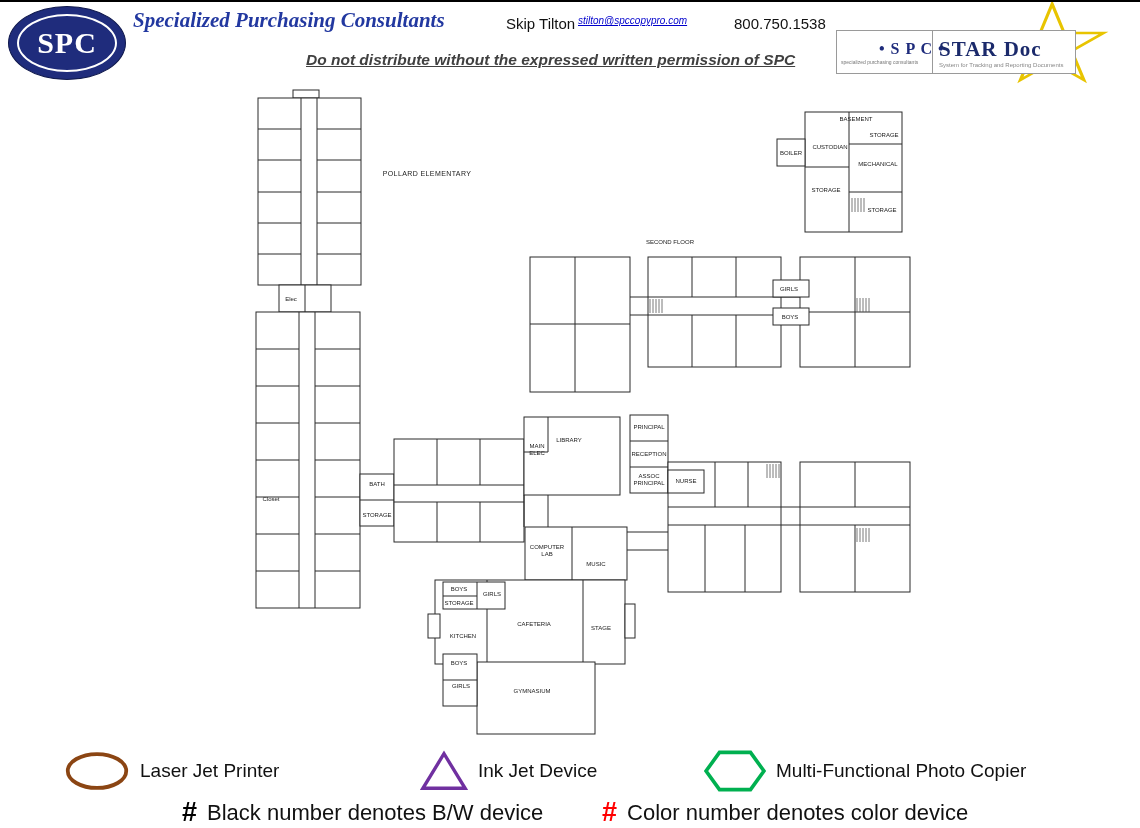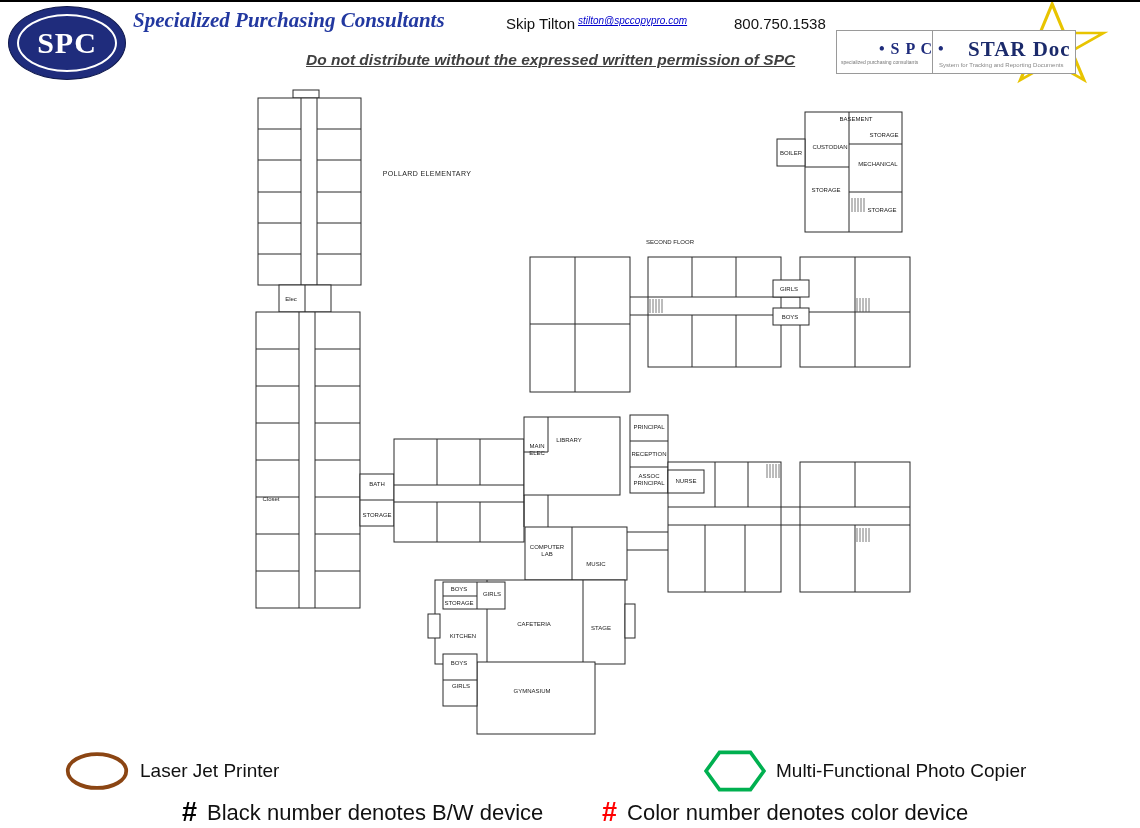--- a/index.html
+++ b/index.html
@@ -56,21 +56,21 @@
     display:flex; flex-direction:column; justify-content:center;
   }
   .stardoc-spc {
     font-family:"Liberation Serif", serif; font-weight:bold; font-size:16px;
     color:#1f2c7c; letter-spacing:1px; white-space:nowrap;margin-left:38px;
   }
   .stardoc-tagline { font-size:5px; color:#777; white-space:nowrap; margin-top:1px; }
   .stardoc-right { flex:1; padding:2px 6px; display:flex; flex-direction:column; justify-content:center; }
   .stardoc-title {
     font-family:"Liberation Serif", serif; font-weight:bold; font-size:21px;
-    color:#1b2a6b; letter-spacing:1px; white-space:nowrap;margin-left:29px;
+    color:#1b2a6b; letter-spacing:1px; white-space:nowrap;
   }
   .stardoc-sub { font-size:6px; color:#888; white-space:nowrap; }
 
   
   .plan-svg { position:absolute; left:0; top:0; }
   .plan-labels { position:absolute; inset:0; pointer-events:none; }
   .plan-label {
     position:absolute; transform:translate(-50%,-50%);
     font-size:6px; line-height:1.15; color:#1a1a1a; white-space:nowrap;
     text-align:center; font-family:"Liberation Sans", sans-serif;
@@ -311,20 +311,26 @@
     </div>
   </div>
 
   <div class="legend-item" style="left:64px; top:748px;">
     <svg width="66" height="42" viewBox="0 0 70 44">
       <ellipse cx="35" cy="22" rx="31" ry="18" fill="none" stroke-width="4" stroke="#8b4513"></ellipse>
     </svg>
     <span class="legend-label">Laser Jet Printer</span>
   </div>
 
+  <div class="legend-item" style="left:420px; top:748px;">
+    <svg width="48" height="42" viewBox="0 0 50 42">
+      <polygon points="25,3 3,39 47,39" fill="none" stroke-width="3.5" stroke="#7030a0"></polygon>
+    </svg>
+    <span class="legend-label">Ink Jet Device</span>
+  </div>
 
   <div class="legend-item" style="left:704px; top:748px;">
     <svg width="62" height="42" viewBox="0 0 60 40">
       <polygon points="15,2 45,2 58,20 45,38 15,38 2,20" fill="none" stroke-width="3.5" stroke="#00b050"></polygon>
     </svg>
     <span class="legend-label">Multi-Functional Photo Copier</span>
   </div>
 
   <div class="legend-note" style="left:182px; top:797px;">
     <span class="hash" style="color: rgb(0, 0, 0);">#</span>

